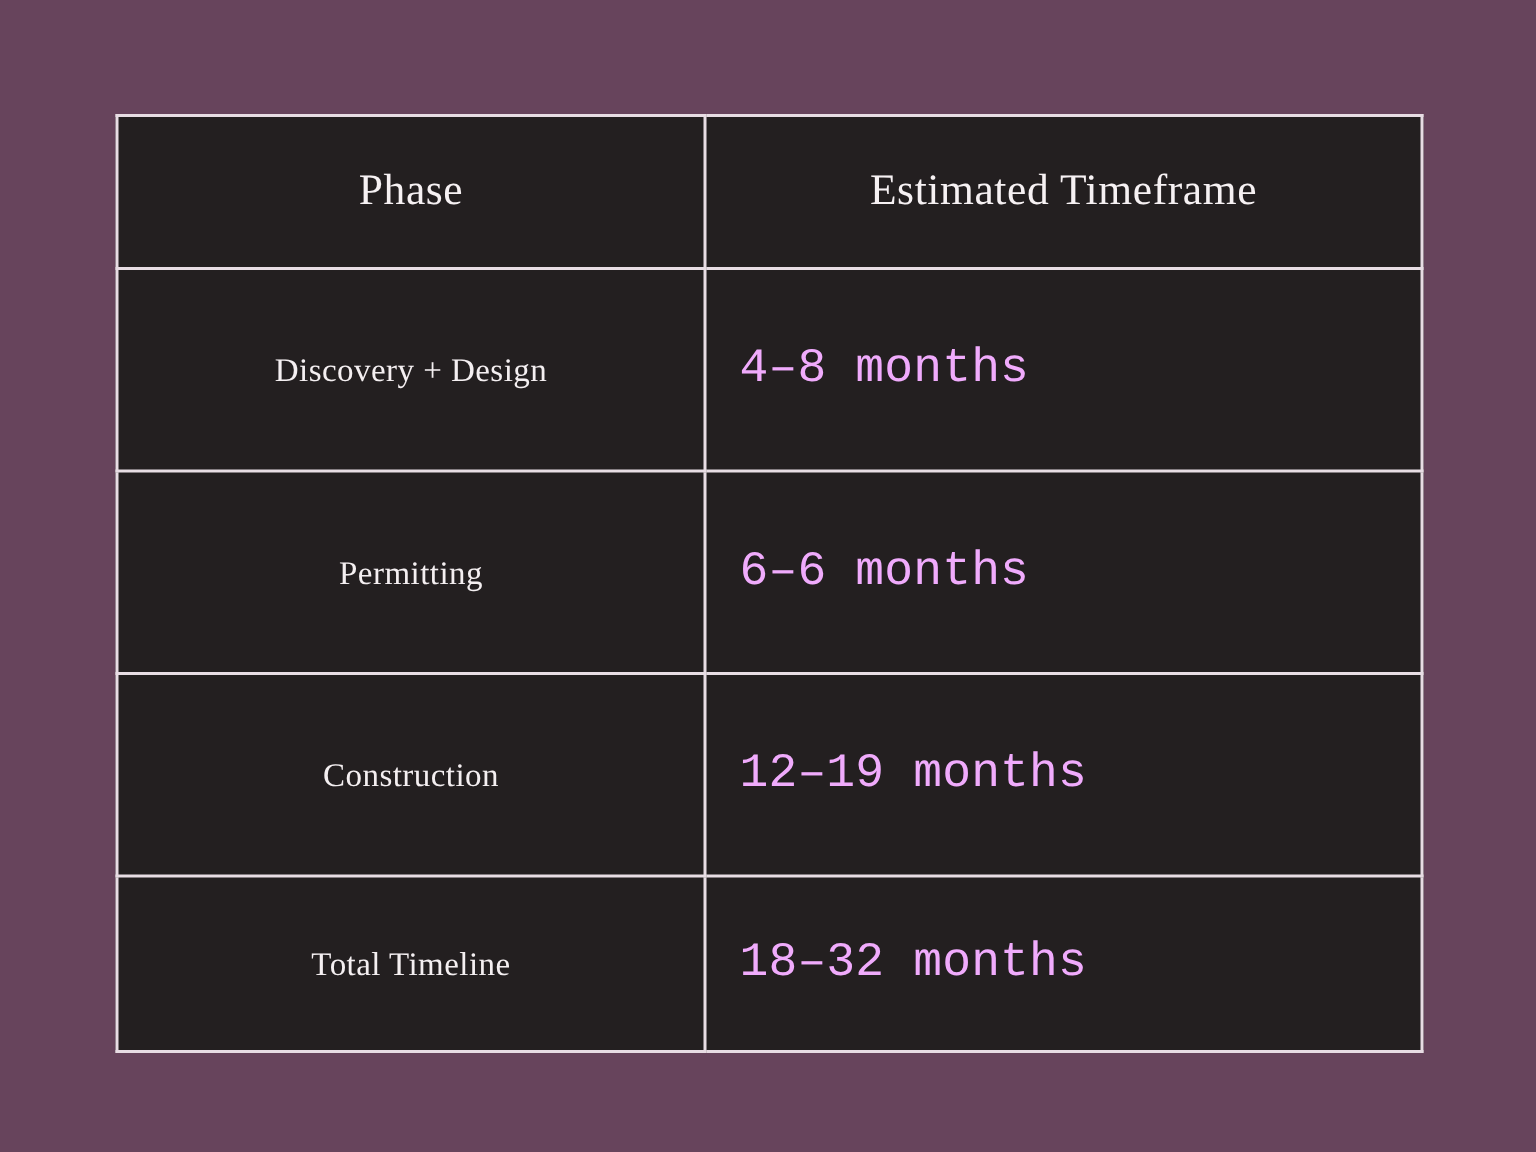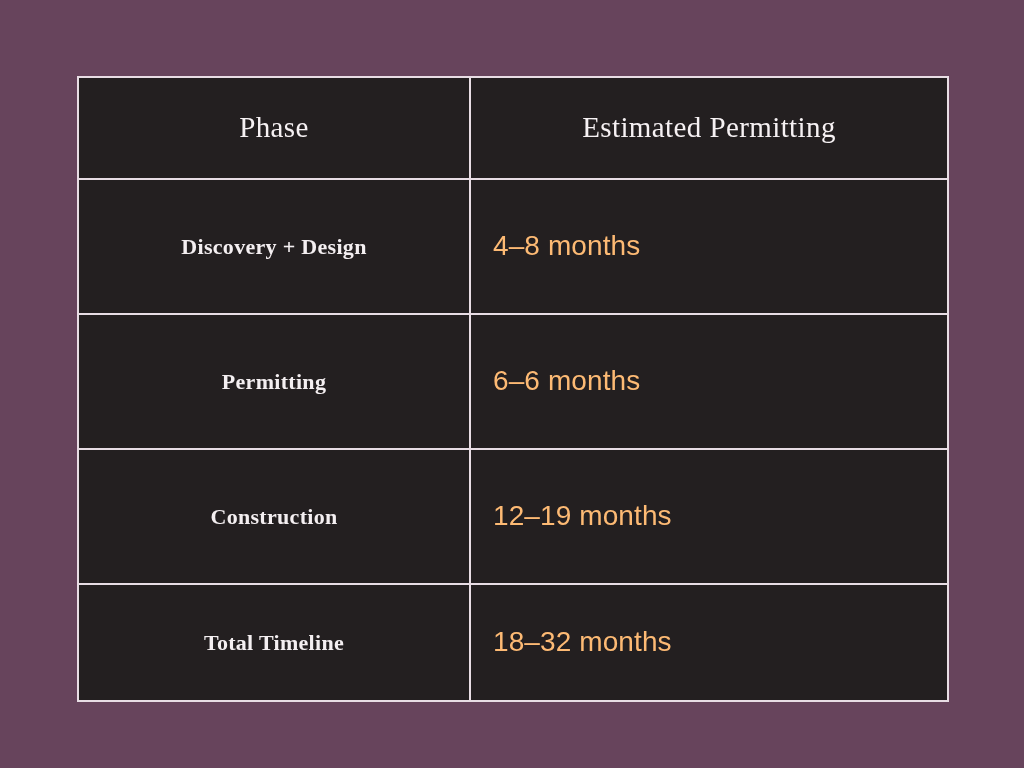--- a/index.html
+++ b/index.html
@@ -75,41 +75,41 @@
     display: flex;
     align-items: center;
     justify-content: center;
     height: 100%;
     box-sizing: border-box;
     padding: 0 14px;
   }
   .phase-text {
     font-family: "Liberation Serif", "DejaVu Serif", serif;
     font-size: 22px;
-    font-weight: 700;
+    font-weight: 400;
     letter-spacing: 0.3px;
     color: #f4eff1;
     line-height: 1.15;
     white-space: nowrap;
   }
 
   .time-cell-inner {
     display: flex;
     align-items: center;
     justify-content: flex-start;
     height: 100%;
     box-sizing: border-box;
     padding-left: 22px;
   }
   .time-text {
-    font-family: Liberation Sans, sans-serif;
-    font-size: 28px;
+    font-family: Liberation Mono, monospace;
+    font-size: 32px;
     font-weight: 400;
     letter-spacing: 0.1px;
-    color: #fdba74;
+    color: #f0abfc;
     line-height: 1.15;
     white-space: nowrap;
   }
 </style>
 </head>
 <body>
 
 <div id="slide">
 
   <table id="timeline-table">
@@ -120,21 +120,21 @@
     <tbody>
 
       <tr class="header-row">
         <td>
           <div class="head-cell-inner">
             <span class="head-text">Phase</span>
           </div>
         </td>
         <td>
           <div class="head-cell-inner">
-            <span class="head-text">Estimated Permitting</span>
+            <span class="head-text">Estimated Timeframe</span>
           </div>
         </td>
       </tr>
 
       <tr class="body-row">
         <td>
           <div class="phase-cell-inner">
             <span class="phase-text">Discovery + Design</span>
           </div>
         </td>

